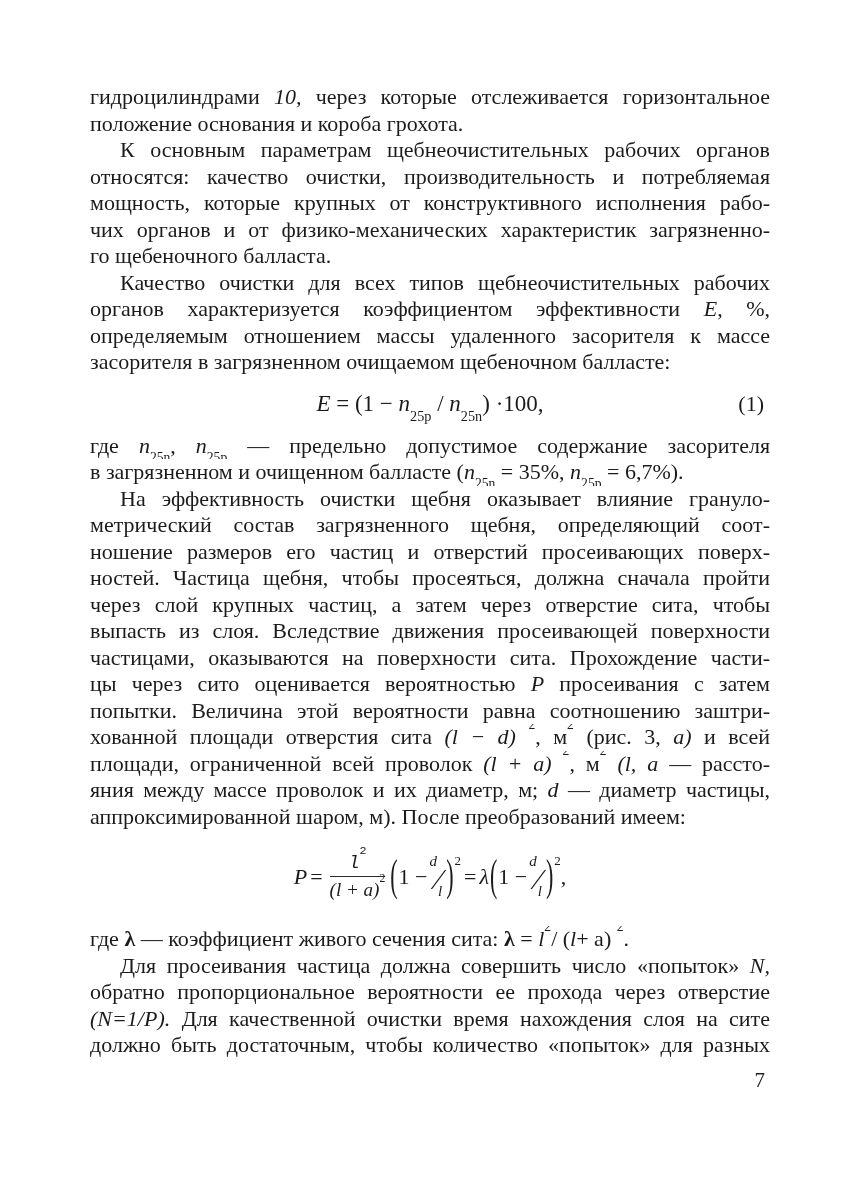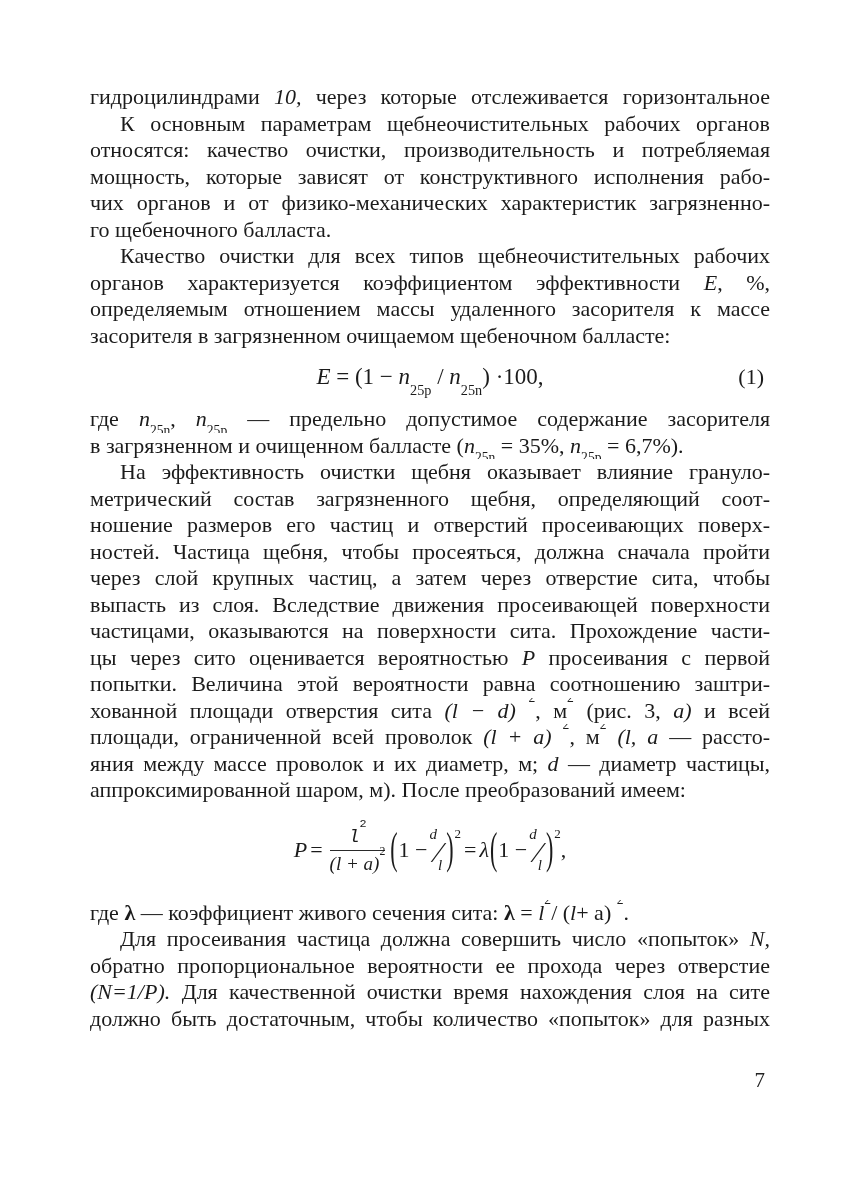--- a/index.html
+++ b/index.html
@@ -61,25 +61,26 @@
   }
 </style>
 </head>
 <body>
 
 <main>
   <div class="text-col">
 
     <div class="para">
         <div class="line"><span>гидроцилиндрами </span><i>10,</i><span> через которые отслеживается горизонтальное</span></div>
+        <div class="line last"><span>положение основания и короба грохота.</span></div>
       </div>
     <div class="para">
         <div class="line indent"><span>К основным параметрам щебнеочистительных рабочих органов</span></div>
         <div class="line"><span>относятся: качество очистки, производительность и потребляемая</span></div>
-        <div class="line"><span>мощность, которые зависят от конструктивного исполнения рабо-</span></div>
+        <div class="line"><span>мощность, которые крупных от конструктивного исполнения рабо-</span></div>
         <div class="line"><span>чих органов и от физико-механических характеристик загрязненно-</span></div>
         <div class="line last"><span>го щебеночного балласта.</span></div>
       </div>
     <div class="para">
         <div class="line indent"><span>Качество очистки для всех типов щебнеочистительных рабочих</span></div>
         <div class="line"><span>органов характеризуется коэффициентом эффективности </span><i>E</i><span>, %,</span></div>
         <div class="line"><span>определяемым отношением массы удаленного засорителя к массе</span></div>
         <div class="line last"><span>засорителя в загрязненном очищаемом щебеночном балласте:</span></div>
       </div>
 
@@ -93,21 +94,21 @@
         <div class="line last"><span>в загрязненном и очищенном балласте (</span><i>n</i><sub>25n</sub><span> = 35%, </span><i>n</i><sub>25p</sub><span> = 6,7%).</span></div>
       </div>
     <div class="para">
         <div class="line indent"><span>На эффективность очистки щебня оказывает влияние грануло-</span></div>
         <div class="line"><span>метрический состав загрязненного щебня, определяющий соот-</span></div>
         <div class="line"><span>ношение размеров его частиц и отверстий просеивающих поверх-</span></div>
         <div class="line"><span>ностей. Частица щебня, чтобы просеяться, должна сначала пройти</span></div>
         <div class="line"><span>через слой крупных частиц, а затем через отверстие сита, чтобы</span></div>
         <div class="line"><span>выпасть из слоя. Вследствие движения просеивающей поверхности</span></div>
         <div class="line"><span>частицами, оказываются на поверхности сита. Прохождение части-</span></div>
-        <div class="line"><span>цы через сито оценивается вероятностью </span><i>P</i><span> просеивания с первой</span></div>
+        <div class="line"><span>цы через сито оценивается вероятностью </span><i>P</i><span> просеивания с затем</span></div>
         <div class="line"><span>попытки. Величина этой вероятности равна соотношению заштри-</span></div>
         <div class="line"><span>хованной площади отверстия сита </span><i>(l − d)</i><span> </span><sup>2</sup><span>, м</span><sup>2</sup><span> (рис. 3, </span><i>а)</i><span> и всей</span></div>
         <div class="line"><span>площади, ограниченной всей проволок </span><i>(l + a)</i><span> </span><sup>2</sup><span>, м</span><sup>2</sup><span> </span><i>(l, a</i><span> — рассто-</span></div>
         <div class="line"><span>яния между массе проволок и их диаметр, м; </span><i>d</i><span> — диаметр частицы,</span></div>
         <div class="line last"><span>аппроксимированной шаром, м). После преобразований имеем:</span></div>
       </div>
 
     <div class="f2-row">
       <span class="f2-body">
         <i>P</i>

